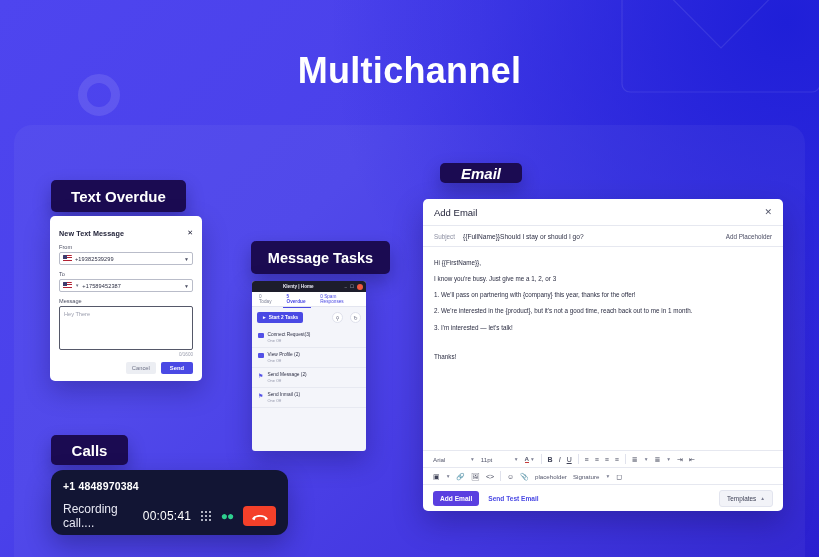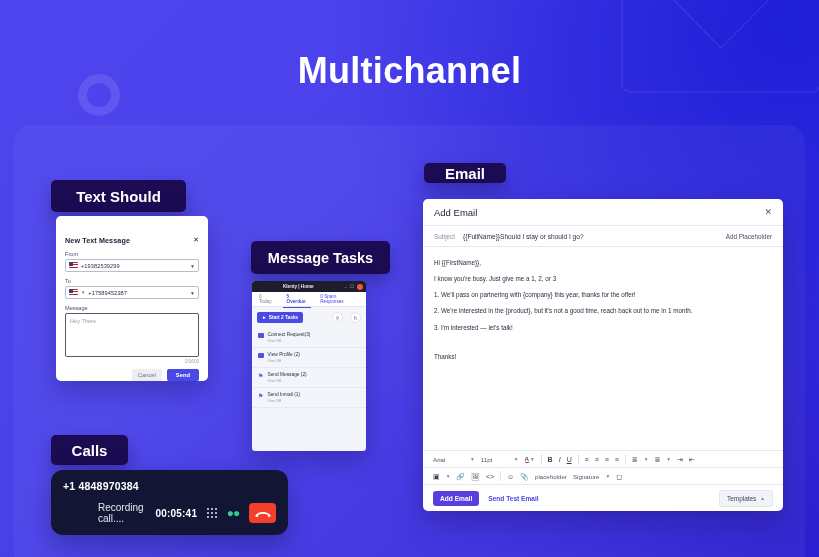--- a/index.html
+++ b/index.html
@@ -49,29 +49,29 @@
     position: absolute;
     background: #1b0b52;
     color: #fff;
     font-size: 15px; font-weight: bold;
     display: flex; align-items: center; justify-content: center;
     border-radius: 5px;
     box-shadow: 0 8px 18px rgba(10,5,50,0.30);
   }
   #tag-text-message { left: 51px;  top: 180px; width: 135px; height: 32px; }
   #tag-linkedin     { left: 251px; top: 241px; width: 139px; height: 33px; font-size: 14.5px;}
-  #tag-email        { left: 424px; top: 163px; width: 82px;  height: 20px; }
+  #tag-email        { left: 440px; top: 163px; width: 82px;  height: 20px; font-style: italic; }
   #tag-calls        { left: 51px;  top: 435px; width: 77px;  height: 30px; }
 
   
   #sms-card {
-    position: absolute; left: 56px; top: 216px;
+    position: absolute; left: 50px; top: 216px;
     width: 152px; height: 165px;
     background: #fff; border-radius: 5px;
-    padding: 20px 9px;
+    padding: 13px 9px;
     box-shadow: 0 10px 26px rgba(15,8,70,0.28);
   }
   #sms-head { display:flex; align-items:flex-start; justify-content:space-between; }
   #sms-title { font-size: 7.2px; font-weight: bold; color:#23243a; letter-spacing:.1px;}
   #sms-close { font-size: 7px; color:#23243a; cursor:pointer; line-height:1;}
   .sms-label { font-size: 5.6px; color:#4c4f63; margin-top: 6px; margin-bottom: 2px;}
   .sms-select {
     height: 13px; border:0.8px solid #b9bcc9; border-radius:2px;
     display:flex; align-items:center; padding: 0 3px; gap:3px;
     background:#fff;
@@ -148,22 +148,22 @@
   
   #calls-bar {
     position:absolute; left:51px; top:470px;
     width:237px; height:65px;
     background:#121534; border-radius:12px;
     padding: 10px 12px;
     box-shadow: 0 10px 26px rgba(10,5,50,0.32);
   }
   #calls-number { font-size:10.5px; color:#fff; font-weight:bold; letter-spacing:.2px;}
   #calls-row { display:flex; align-items:center; gap:10px; margin-top:10px; }
-  #calls-status { font-size:10px; color:#e6e7f2;margin-left:35px; }
-  #calls-timer { font-size:10px; color:#fff; font-weight:bold; letter-spacing:.2px;}
+  #calls-status { font-size:12px; color:#e6e7f2; }
+  #calls-timer { font-size:12px; color:#fff; font-weight:normal; letter-spacing:.2px;}
   #keypad-icon { display:grid; grid-template-columns:repeat(3,2.2px); gap:1.5px; }
   #keypad-icon i { width:2.2px; height:2.2px; background:#e6e7f2; border-radius:50%; display:block;}
   #voicemail-icon { color:#2ecf8e; font-size:12px; letter-spacing:-1px; font-weight:bold;}
   #hangup-btn {
     margin-left:auto; width:42px; height:20px; background:#f4402a;
     border-radius:4px; display:flex; align-items:center; justify-content:center;
     cursor:pointer;
   }
 
   
@@ -231,21 +231,21 @@
   <svg id="deco-envelope" viewBox="0 0 215 150">
     <rect x="8" y="-44" width="198" height="150" rx="8" fill="none" stroke="rgba(255,255,255,0.30)" stroke-width="1.2"></rect>
     <path d="M8 -38 L107 62 L206 -38" fill="none" stroke="rgba(255,255,255,0.30)" stroke-width="1.2"></path>
   </svg>
 </div>
 <div id="bg-panel"></div>
 <div id="deco-ring"></div>
 
 <div id="headline">Multichannel</div>
 
-<div class="tag" id="tag-text-message">Text Should</div>
+<div class="tag" id="tag-text-message">Text Overdue</div>
 <div class="tag" id="tag-linkedin">Message Tasks</div>
 <div class="tag" id="tag-email">Email</div>
 <div class="tag" id="tag-calls">Calls</div>
 
 <div id="sms-card">
   <div id="sms-head">
     <div id="sms-title">New Text Message</div>
     <div id="sms-close">✕</div>
   </div>
 

